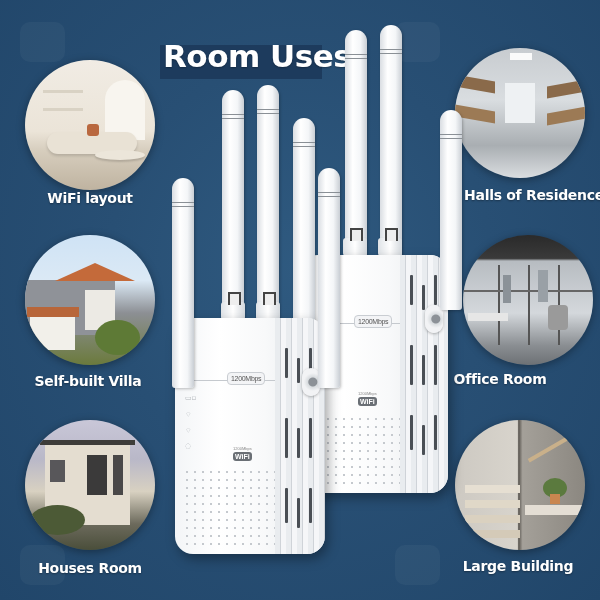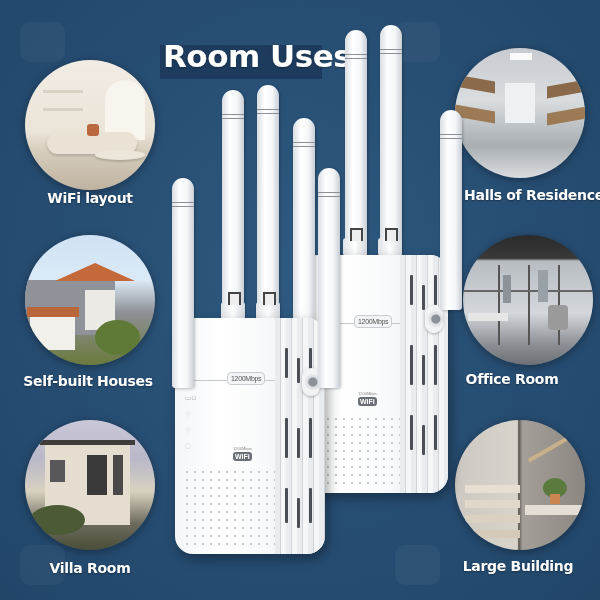--- a/index.html
+++ b/index.html
@@ -122,33 +122,33 @@
 <div class="circle" style="left:25px;top:235px;">
   <div class="scene s-house">
     <div class="shape" style="left:0px;top:45px;width:90px;height:55px;background:#8f9298;"></div>
     <div class="shape" style="left:30px;top:28px;width:0;height:0;border-left:40px solid transparent;border-right:40px solid transparent;border-bottom:18px solid #c46a3a;"></div>
     <div class="shape" style="left:60px;top:55px;width:30px;height:40px;background:#eceae4;"></div>
     <div class="shape" style="left:5px;top:80px;width:45px;height:35px;background:#f2f0ea;"></div>
     <div class="shape" style="left:2px;top:72px;width:52px;height:10px;background:#b8663a;"></div>
     <div class="shape" style="left:70px;top:85px;width:45px;height:35px;border-radius:50%;background:#5e7a36;"></div>
   </div>
 </div>
-<div class="caption" style="left:88px;top:373px;">Self-built Houses</div>
+<div class="caption" style="left:88px;top:373px;">Self-built Villa</div>
 
 <div class="circle" style="left:25px;top:420px;">
   <div class="scene s-villa">
     <div class="shape" style="left:20px;top:25px;width:85px;height:80px;background:#e4ddd0;"></div>
     <div class="shape" style="left:15px;top:20px;width:95px;height:5px;background:#3e3d3a;"></div>
     <div class="shape" style="left:62px;top:35px;width:20px;height:40px;background:#3b3a3a;"></div>
     <div class="shape" style="left:88px;top:35px;width:10px;height:40px;background:#4a4848;"></div>
     <div class="shape" style="left:25px;top:40px;width:15px;height:22px;background:#58575a;"></div>
     <div class="shape" style="left:5px;top:85px;width:55px;height:30px;border-radius:50%;background:#4c5a36;"></div>
   </div>
 </div>
-<div class="caption" style="left:90px;top:560px;">Villa Room</div>
+<div class="caption" style="left:90px;top:560px;">Houses Room</div>
 
 <div class="circle" style="left:455px;top:48px;">
   <div class="scene s-hall">
     <div class="shape" style="left:55px;top:5px;width:22px;height:7px;background:#fafafa;"></div>
     <div class="shape" style="left:50px;top:35px;width:30px;height:40px;background:#eef1f3;"></div>
     <div class="shape" style="left:0px;top:30px;width:40px;height:12px;background:#8a6a4a;transform:skewY(10deg);"></div>
     <div class="shape" style="left:0px;top:60px;width:40px;height:12px;background:#9c7a55;transform:skewY(10deg);"></div>
     <div class="shape" style="left:92px;top:35px;width:40px;height:12px;background:#8a6a4a;transform:skewY(-10deg);"></div>
     <div class="shape" style="left:92px;top:62px;width:40px;height:12px;background:#9c7a55;transform:skewY(-10deg);"></div>
   </div>
@@ -160,21 +160,21 @@
     <div class="shape" style="left:35px;top:30px;width:2px;height:80px;background:#555;"></div>
     <div class="shape" style="left:65px;top:30px;width:2px;height:80px;background:#555;"></div>
     <div class="shape" style="left:95px;top:30px;width:2px;height:80px;background:#555;"></div>
     <div class="shape" style="left:0px;top:55px;width:130px;height:2px;background:#666;"></div>
     <div class="shape" style="left:40px;top:40px;width:8px;height:28px;background:#8b9298;"></div>
     <div class="shape" style="left:75px;top:35px;width:10px;height:32px;background:#99a0a6;"></div>
     <div class="shape" style="left:5px;top:78px;width:40px;height:8px;background:#e6e6e6;"></div>
     <div class="shape" style="left:85px;top:70px;width:20px;height:25px;background:#9a9a9a;border-radius:4px;"></div>
   </div>
 </div>
-<div class="caption" style="left:512px;top:371px;">Office Room</div>
+<div class="caption" style="left:500px;top:371px;">Office Room</div>
 
 <div class="circle" style="left:455px;top:420px;">
   <div class="scene s-duplex">
     <div class="shape" style="left:10px;top:65px;width:55px;height:8px;background:#e6dfd2;"></div>
     <div class="shape" style="left:10px;top:80px;width:55px;height:8px;background:#e0d8c8;"></div>
     <div class="shape" style="left:10px;top:95px;width:55px;height:8px;background:#dad1c0;"></div>
     <div class="shape" style="left:10px;top:110px;width:55px;height:8px;background:#d4cab8;"></div>
     <div class="shape" style="left:70px;top:25px;width:55px;height:4px;background:#c9b08a;transform:rotate(-30deg);"></div>
     <div class="shape" style="left:88px;top:58px;width:24px;height:20px;border-radius:50%;background:#5b7a3e;"></div>
     <div class="shape" style="left:95px;top:74px;width:10px;height:10px;background:#c9864f;"></div>

